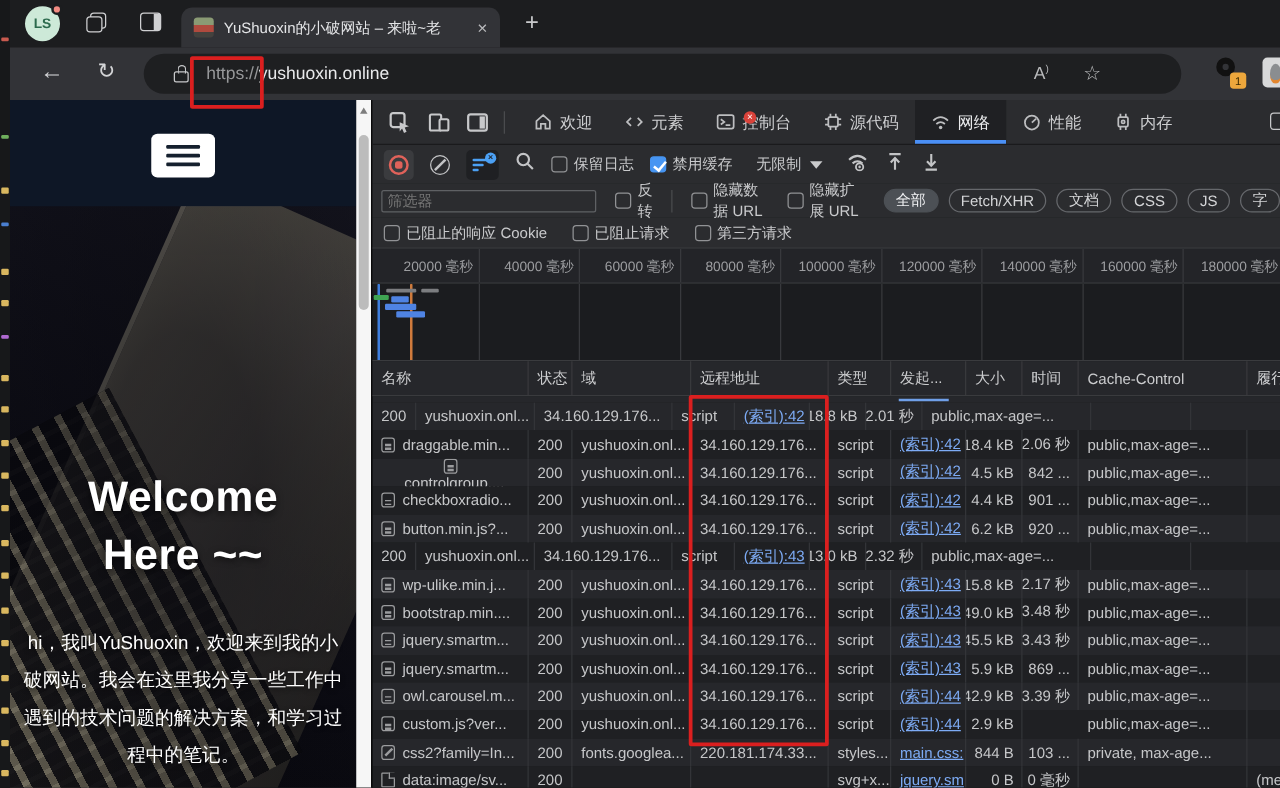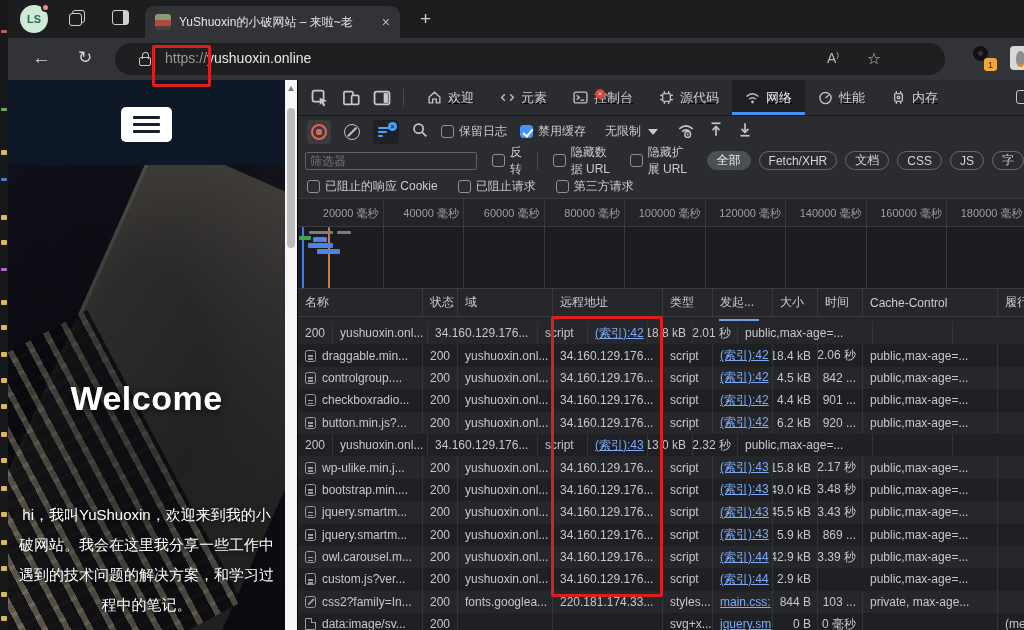--- a/index.html
+++ b/index.html
@@ -84,21 +84,21 @@
   #wpscroll .up { position:absolute; left:2.5px; top:6px; width:0; height:0;
     border-left:3.5px solid transparent; border-right:3.5px solid transparent; border-bottom:5px solid #7d7d7d; }
   #wpscroll .thumb { position:absolute; left:2px; top:28px; width:8px; height:140px; background:#bcbcbc; border-radius:4px; }
 
   
   #devtools { position:absolute; left:289px; top:80px; width:727px; height:550px; background:#1d1e21; border-left:1px solid #000; }
   .dtext { color:#c9cacc; font-size:12px; }
 
   
   #dt-tabbar { position:absolute; left:0; top:0; width:100%; height:36px; background:#2b2c2f;
-    border-bottom:1px solid #1a1a1c; display:flex; align-items:stretch;text-decoration:underline; }
+    border-bottom:1px solid #1a1a1c; display:flex; align-items:stretch; }
   .tool3 { display:flex; align-items:center; margin-left:13px; }
   .vsep { width:1px; height:18px; background:#4a4b4e; margin:9px 10px 0 12px; }
   .dtab { display:flex; align-items:center; gap:6px; padding:0 13px; color:#cdced0; font-size:13px; white-space:nowrap; position:relative; }
   .dtab.active { background:#1f2023; color:#e9eaec; box-shadow:inset 0 -3px 0 #4a8ff5; }
   .dtab svg { flex:none; }
   .cbadge { position:absolute; left:22px; bottom:6px; width:10px; height:10px; background:#d9423a; border-radius:50%;
     color:#fff; font-size:8px; line-height:10px; text-align:center; }
   #dt-parttab { position:absolute; right:-8px; top:10px; width:16px; height:14px; border:1.6px solid #c7c8ca; border-radius:3px; }
 
   
@@ -238,20 +238,21 @@
     <div id="extbtn2"></div>
   </div>
 
   <div id="webpage">
     <div id="hero">
       <div id="roof"></div>
       <div id="bldg"></div>
       <div id="heroshade"></div>
       <div id="welcome">
         <div>Welcome</div>
+        <div>Here ~~</div>
       </div>
       <div id="intro">hi，我叫YuShuoxin，欢迎来到我的小破网站。我会在这里我分享一些工作中遇到的技术问题的解决方案，和学习过程中的笔记。</div>
     </div>
     <div id="siteheader">
       <div id="hamburger">
           <i></i>
           <i></i>
           <i></i>
         </div>
     </div>
@@ -539,21 +540,21 @@
           <div class="ncell" style="width: 50px;">script</div>
           <div class="ncell" style="width: 60px;">
             <span class="link">(索引):42</span>
           </div>
           <div class="ncell rt" style="width: 45px;">18.4 kB</div>
           <div class="ncell rt" style="width: 45px;">2.06 秒</div>
           <div class="ncell" style="width: 135px;">public,max-age=...</div>
           <div class="ncell" style="width: 80px;"></div>
         </div>
         <div class="nrow">
-          <div class="ncell" style="width: 125px;">
+          <div class="ncell" style="width: 125px; flex-direction: column;">
             <span class="fico fico-script"></span>
             <span>controlgroup....</span>
           </div>
           <div class="ncell" style="width: 35px;">200</div>
           <div class="ncell" style="width: 95px;">yushuoxin.onl...</div>
           <div class="ncell" style="width: 110px;">34.160.129.176...</div>
           <div class="ncell" style="width: 50px;">script</div>
           <div class="ncell" style="width: 60px;">
             <span class="link">(索引):42</span>
           </div>

